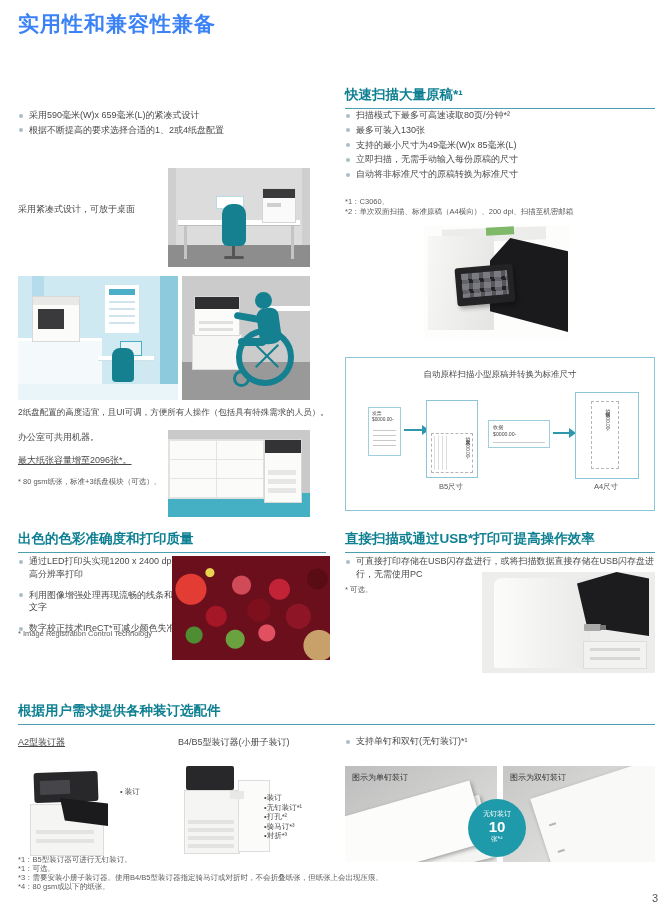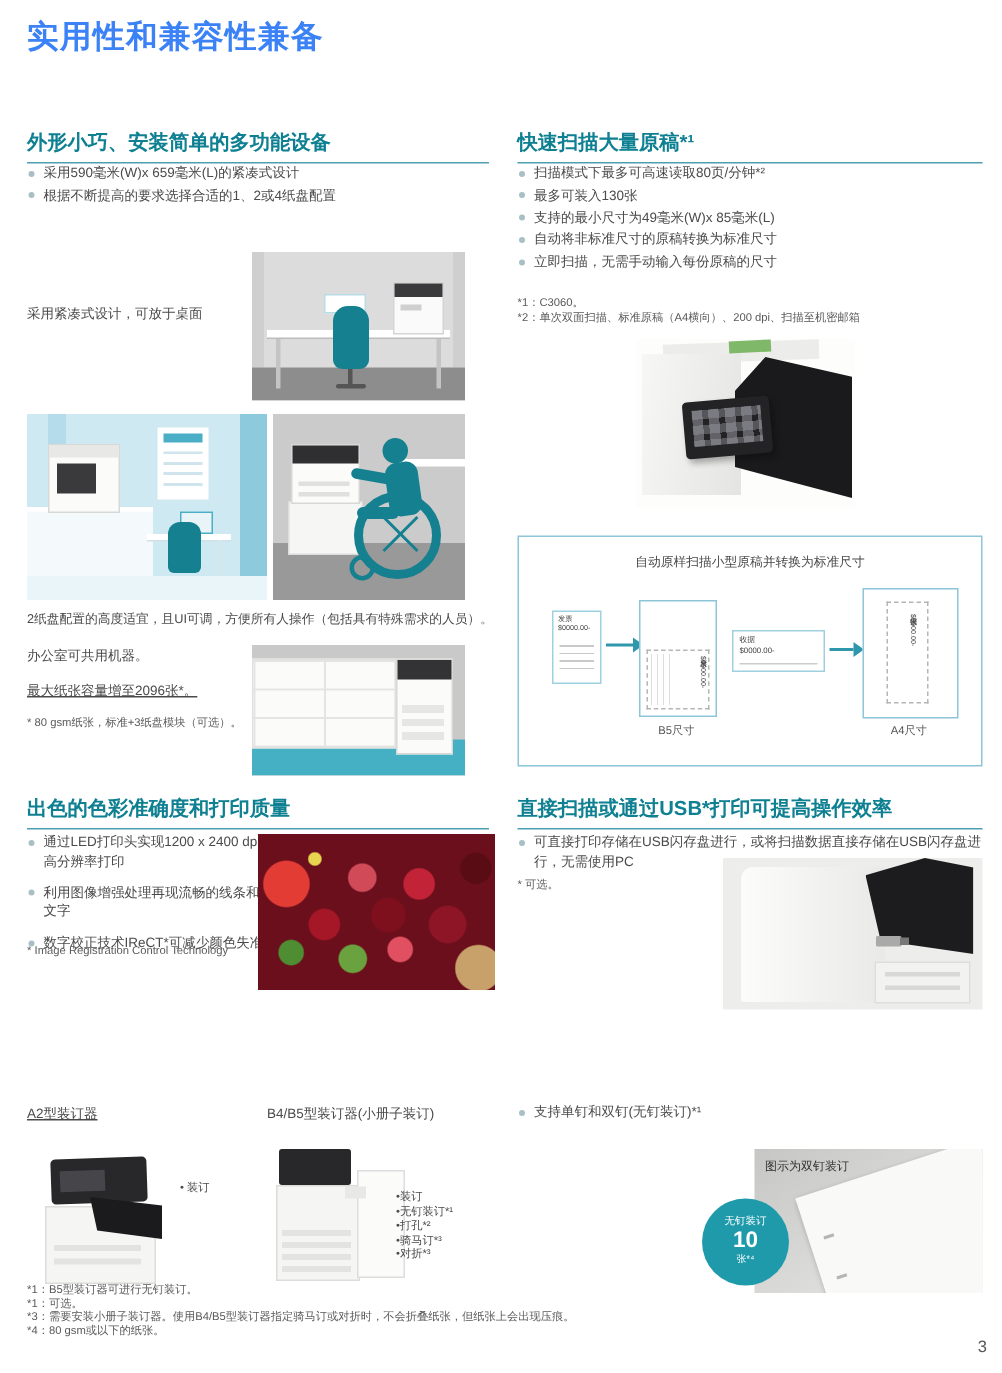--- a/index.html
+++ b/index.html
@@ -186,21 +186,20 @@
   #fn-finish .fn{line-height:1.22;}
   #page-num{position:absolute;right:10px;top:892px;font-size:11px;color:#555;}
 </style>
 </head>
 <body>
 
 <div class="page">
 
   <div class="title">实用性和兼容性兼备</div>
 
-  <div class="sec-h" id="h-compact">外形小巧、安装简单的多功能设备</div>
   <div class="bullets" id="b-compact">
     <div class="bullet">采用590毫米(W)x 659毫米(L)的紧凑式设计</div>
     <div class="bullet">根据不断提高的要求选择合适的1、2或4纸盘配置</div>
   </div>
   <div class="cap" id="cap-desktop">采用紧凑式设计，可放于桌面</div>
 
   <div id="illus-desk">
     <div class="d-wallL"></div>
     <div class="d-wallR"></div>
     <div class="d-floor"></div>
@@ -251,22 +250,22 @@
     <div class="c-floor"></div>
     <div class="c-cab"></div>
     <div class="c-printer"></div>
   </div>
 
   <div class="sec-h" id="h-scan">快速扫描大量原稿*¹</div>
   <div class="bullets" id="b-scan">
     <div class="bullet">扫描模式下最多可高速读取80页/分钟*²</div>
     <div class="bullet">最多可装入130张</div>
     <div class="bullet">支持的最小尺寸为49毫米(W)x 85毫米(L)</div>
+    <div class="bullet">立即扫描，无需手动输入每份原稿的尺寸</div>
     <div class="bullet">自动将非标准尺寸的原稿转换为标准尺寸</div>
-    <div class="bullet">立即扫描，无需手动输入每份原稿的尺寸</div>
   </div>
   <div class="fns" id="fn-scan">
     <div class="fn">*1：C3060。</div>
     <div class="fn">*2：单次双面扫描、标准原稿（A4横向）、200 dpi、扫描至机密邮箱</div>
   </div>
 
   <div id="photo-panel">
     <div class="pp-top"></div>
     <div class="pp-doc"></div>
     <div class="pp-body"></div>
@@ -319,20 +318,21 @@
     <div class="bullet">可直接打印存储在USB闪存盘进行，或将扫描数据直接存储在USB闪存盘进行，无需使用PC</div>
   </div>
   <div class="fn" id="fn-usb">* 可选。</div>
   <div id="photo-usb">
     <div class="u-body"></div>
     <div class="u-tray"></div>
     <div class="u-usb"></div>
     <div class="u-drawer"></div>
   </div>
 
+  <div class="sec-h" id="h-finish">根据用户需求提供各种装订选配件</div>
   <div class="opt-lbl" id="lbl-a">A2型装订器</div>
   <div class="opt-lbl" id="lbl-b">B4/B5型装订器(小册子装订)</div>
   <div class="bullets" id="b-staple">
     <div class="bullet">支持单钉和双钉(无钉装订)*¹</div>
   </div>
 
   <div id="photo-stapA">
     <div class="sa-adf"></div>
     <div class="sa-body"></div>
     <div class="sa-tray"></div>
@@ -347,20 +347,26 @@
     <div class="sb-fin"></div>
   </div>
   <div id="feat-b">
     <div>•装订</div>
     <div>•无钉装订*¹</div>
     <div>•打孔*²</div>
     <div>•骑马订*³</div>
     <div>•对折*³</div>
   </div>
 
+  <div class="staple-photo" id="photo-single">
+    <div class="photo-lbl">图示为单钉装订</div>
+    <div class="paper p3"></div>
+    <div class="paper p2"></div>
+    <div class="paper p1"></div>
+  </div>
   <div class="staple-photo" id="photo-double">
     <div class="photo-lbl">图示为双钉装订</div>
     <div class="paper pd"></div>
   </div>
 
   <div id="badge">
     <div class="b1">无钉装订</div>
     <div class="b2">10</div>
     <div class="b3">张*⁴</div>
   </div>

